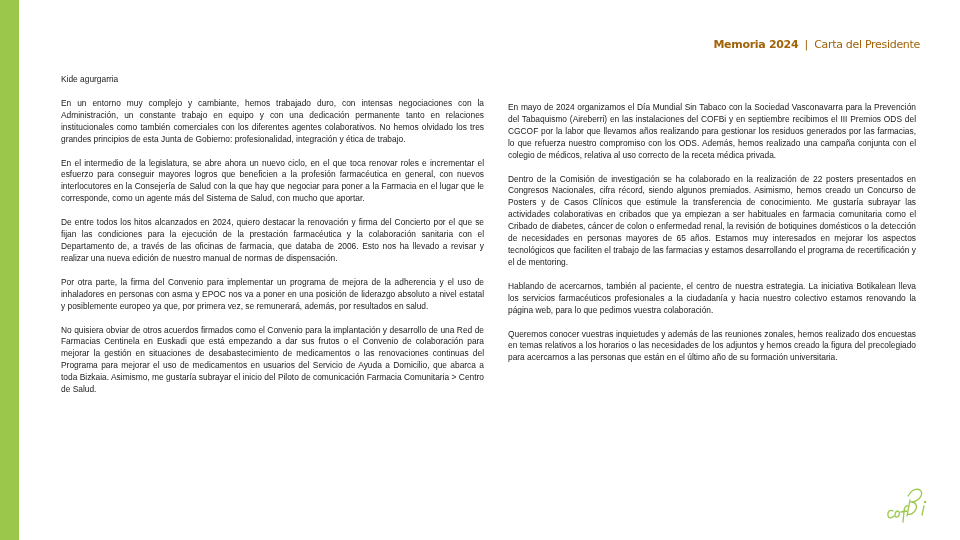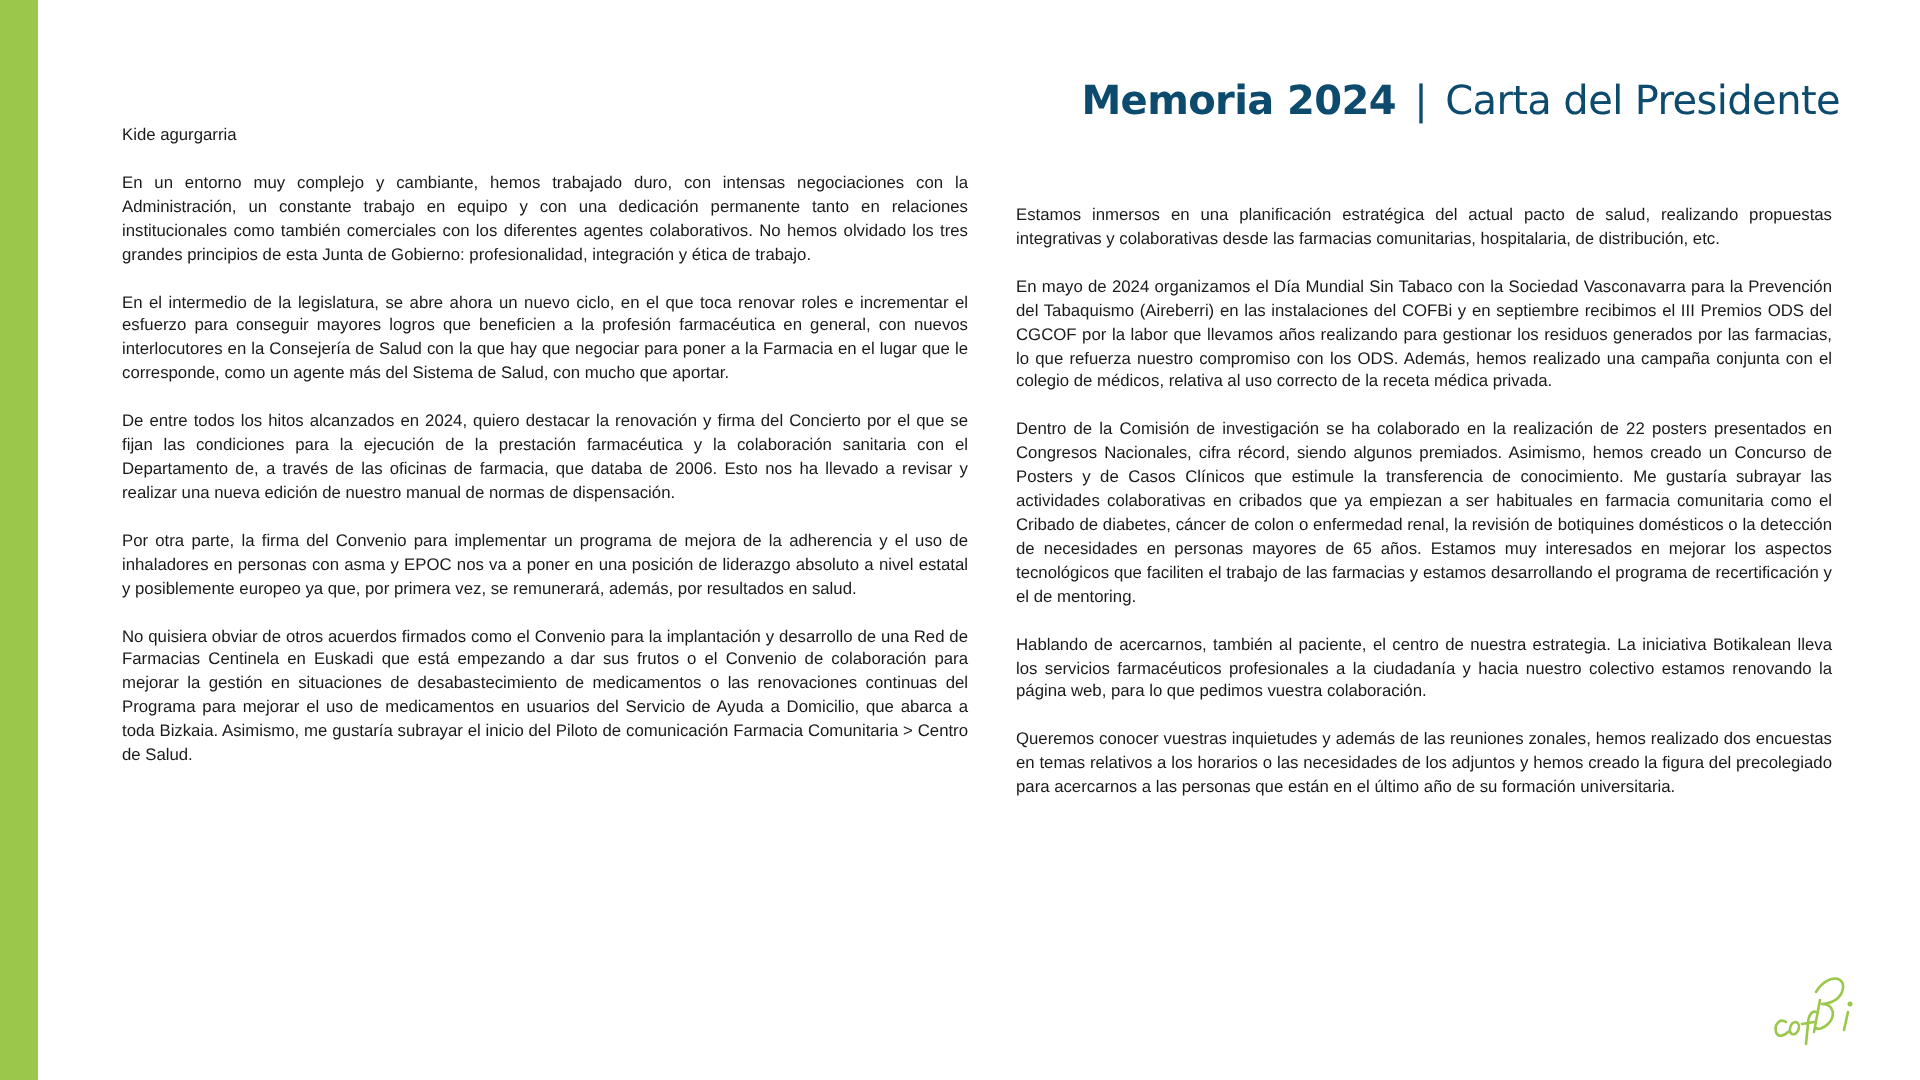--- a/index.html
+++ b/index.html
@@ -8,31 +8,31 @@
     background: #ffffff;
     font-family: "Liberation Sans", sans-serif;
     color: #1a1a1a;
   }
   .side-bar {
     position: absolute; left: 0; top: 0; width: 19px; height: 540px;
     background: #9bc84b;
   }
   .header {
     position: absolute; right: 40px; top: 38px;
-    font-size: 20px; color: #0c4a6e; white-space: nowrap;
+    font-size: 11px; color: #a16207; white-space: nowrap;
     font-family: "DejaVu Sans", sans-serif; letter-spacing: -0.3px;
   }
   .header .bold { font-weight: bold; }
   .header .sep { margin: 0 3px; }
   .col {
     position: absolute; font-size: 8.4px; line-height: 11.9px;
     text-align: justify; color: #1a1a1a;
     font-family: "Liberation Sans", sans-serif;
   }
-  .col-left { left: 61px; top: 62px; width: 423px; }
+  .col-left { left: 61px; top: 74px; width: 423px; }
   .col-right { left: 508px; top: 102px; width: 408px; }
   .col p { margin: 0 0 12px 0; }
   .col p.greeting { margin-bottom: 12px; }
   .logo {
     position: absolute; left: 884px; top: 484px; width: 48px; height: 42px;
   }
 </style>
 </head>
 <body>
 
@@ -47,21 +47,20 @@
 <div class="col col-left">
   <p class="greeting">Kide agurgarria</p>
   <p>En un entorno muy complejo y cambiante, hemos trabajado duro, con intensas negociaciones con la Administración, un constante trabajo en equipo y con una dedicación permanente tanto en relaciones institucionales como también comerciales con los diferentes agentes colaborativos. No hemos olvidado los tres grandes principios de esta Junta de Gobierno: profesionalidad, integración y ética de trabajo.</p>
   <p>En el intermedio de la legislatura, se abre ahora un nuevo ciclo, en el que toca renovar roles e incrementar el esfuerzo para conseguir mayores logros que beneficien a la profesión farmacéutica en general, con nuevos interlocutores en la Consejería de Salud con la que hay que negociar para poner a la Farmacia en el lugar que le corresponde, como un agente más del Sistema de Salud, con mucho que aportar.</p>
   <p>De entre todos los hitos alcanzados en 2024, quiero destacar la renovación y firma del Concierto por el que se fijan las condiciones para la ejecución de la prestación farmacéutica y la colaboración sanitaria con el Departamento de, a través de las oficinas de farmacia, que databa de 2006. Esto nos ha llevado a revisar y realizar una nueva edición de nuestro manual de normas de dispensación.</p>
   <p>Por otra parte, la firma del Convenio para implementar un programa de mejora de la adherencia y el uso de inhaladores en personas con asma y EPOC nos va a poner en una posición de liderazgo absoluto a nivel estatal y posiblemente europeo ya que, por primera vez, se remunerará, además, por resultados en salud.</p>
   <p>No quisiera obviar de otros acuerdos firmados como el Convenio para la implantación y desarrollo de una Red de Farmacias Centinela en Euskadi que está empezando a dar sus frutos o el Convenio de colaboración para mejorar la gestión en situaciones de desabastecimiento de medicamentos o las renovaciones continuas del Programa para mejorar el uso de medicamentos en usuarios del Servicio de Ayuda a Domicilio, que abarca a toda Bizkaia. Asimismo, me gustaría subrayar el inicio del Piloto de comunicación Farmacia Comunitaria &gt; Centro de Salud.</p>
 </div>
 
 <div class="col col-right">
-  <p>Estamos inmersos en una planificación estratégica del actual pacto de salud, realizando propuestas integrativas y colaborativas desde las farmacias comunitarias, hospitalaria, de distribución, etc.</p>
   <p>En mayo de 2024 organizamos el Día Mundial Sin Tabaco con la Sociedad Vasconavarra para la Prevención del Tabaquismo (Aireberri) en las instalaciones del COFBi y en septiembre recibimos el III Premios ODS del CGCOF por la labor que llevamos años realizando para gestionar los residuos generados por las farmacias, lo que refuerza nuestro compromiso con los ODS. Además, hemos realizado una campaña conjunta con el colegio de médicos, relativa al uso correcto de la receta médica privada.</p>
   <p>Dentro de la Comisión de investigación se ha colaborado en la realización de 22 posters presentados en Congresos Nacionales, cifra récord, siendo algunos premiados. Asimismo, hemos creado un Concurso de Posters y de Casos Clínicos que estimule la transferencia de conocimiento. Me gustaría subrayar las actividades colaborativas en cribados que ya empiezan a ser habituales en farmacia comunitaria como el Cribado de diabetes, cáncer de colon o enfermedad renal, la revisión de botiquines domésticos o la detección de necesidades en personas mayores de 65 años. Estamos muy interesados en mejorar los aspectos tecnológicos que faciliten el trabajo de las farmacias y estamos desarrollando el programa de recertificación y el de mentoring.</p>
   <p>Hablando de acercarnos, también al paciente, el centro de nuestra estrategia. La iniciativa Botikalean lleva los servicios farmacéuticos profesionales a la ciudadanía y hacia nuestro colectivo estamos renovando la página web, para lo que pedimos vuestra colaboración.</p>
   <p>Queremos conocer vuestras inquietudes y además de las reuniones zonales, hemos realizado dos encuestas en temas relativos a los horarios o las necesidades de los adjuntos y hemos creado la figura del precolegiado para acercarnos a las personas que están en el último año de su formación universitaria.</p>
 </div>
 
 <div class="logo">
   <svg width="48" height="42" viewBox="0 0 48 42">
     <g fill="none" stroke="#9bc84b" stroke-width="1.3" stroke-linecap="round" stroke-linejoin="round">
 

